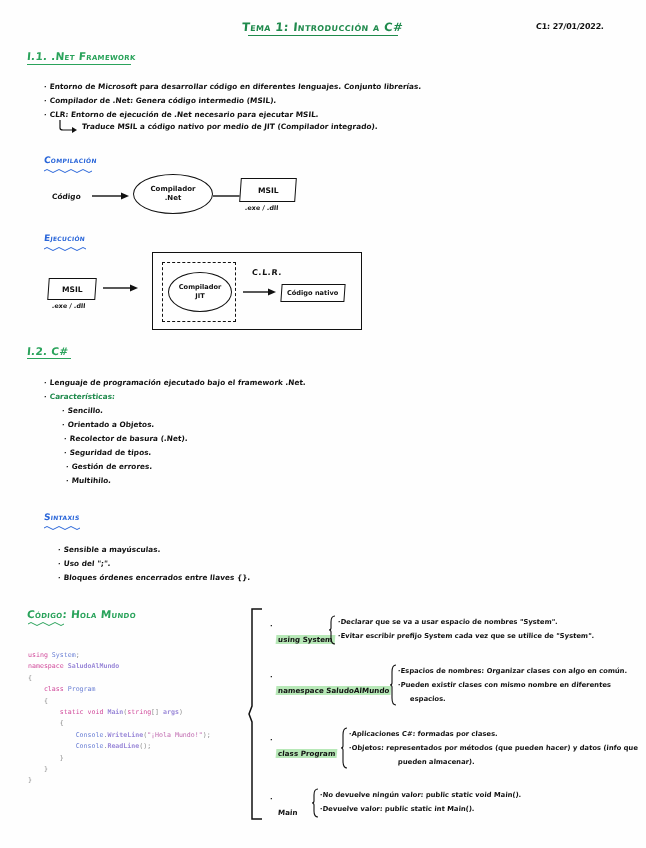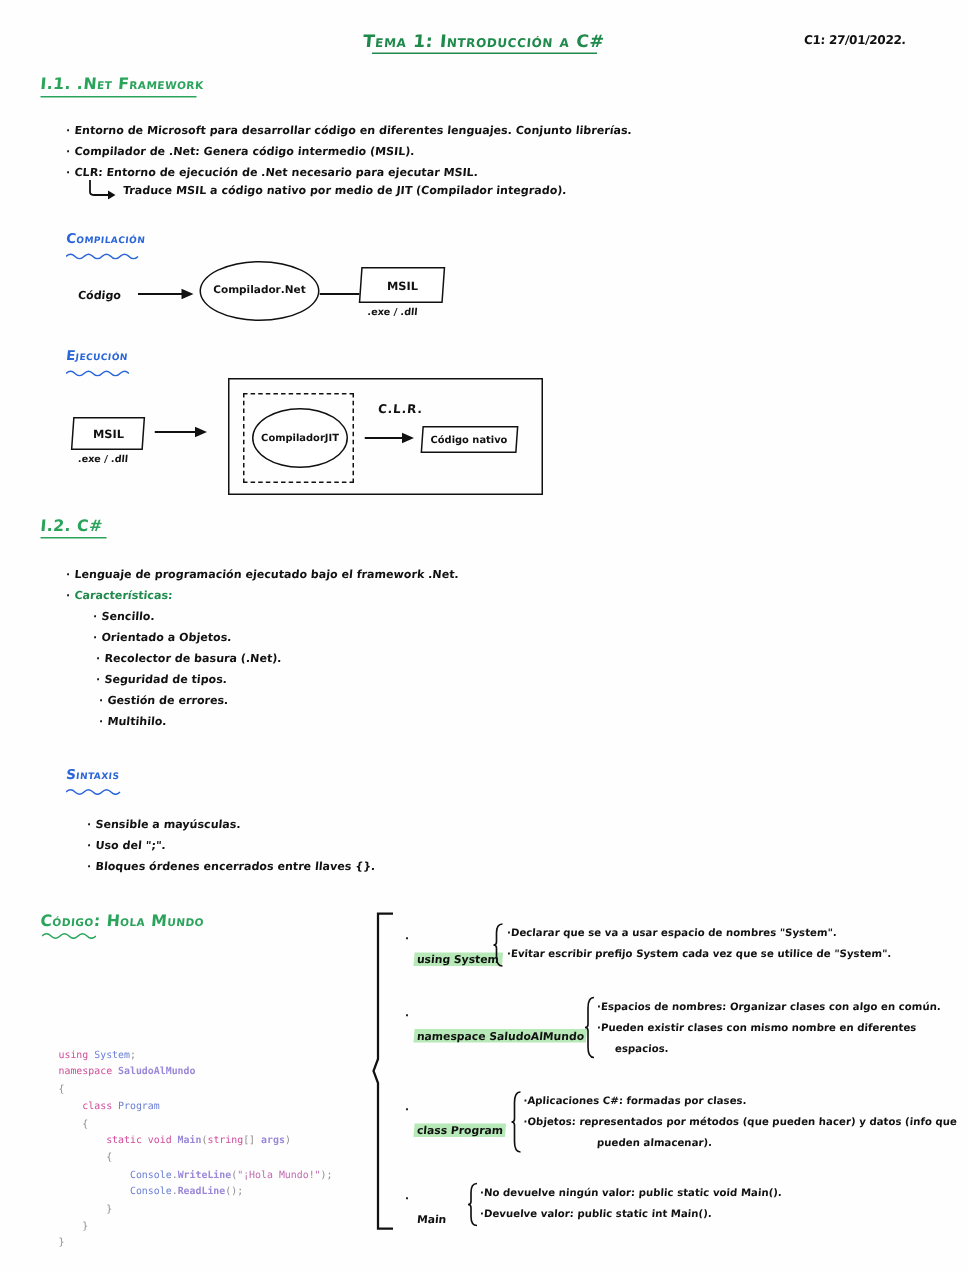--- a/index.html
+++ b/index.html
@@ -110,41 +110,40 @@
   }
   .dbox span { transform: skewX(4deg); }
   .dlabel {
     font-size: 7.4px; font-weight: bold;
     transform: skewX(-5deg); white-space: nowrap;
   }
   .ellipse {
     border: 1.4px solid #111;
     border-radius: 50%;
     display: flex;
-    flex-direction: row;
+    flex-direction: column;
     align-items: center;
     justify-content: center;
     font-size: 7px;
     font-weight: bold;
     line-height: 1.35;
     background: #fff;
     text-align: right;
   }
   .arrow svg { display: block; }
   .dashed-box { border: 1.4px dashed #111; }
   .solid-box  { border: 1.4px solid #111; }
 
   
   #code-block {
-    top: 650px; left: 39px;
+    top: 650px; left: 28px;
     font-family: "DejaVu Sans Mono", monospace;
     font-size: 6.6px;
     line-height: 11.4px;
     white-space: pre;
-    margin-top: 48px;
   }
   .k-pink  { color: #d14b9b; }
   .k-blue  { color: #6a7fd4; }
   .k-purple{ color: #9a88d8; font-weight: bold; }
   .k-brace { color: #8e8e8e; }
   .k-str   { color: #c06bb0; }
 
   
   .ann-key {
     font-size: 7.2px; font-weight: bold;

